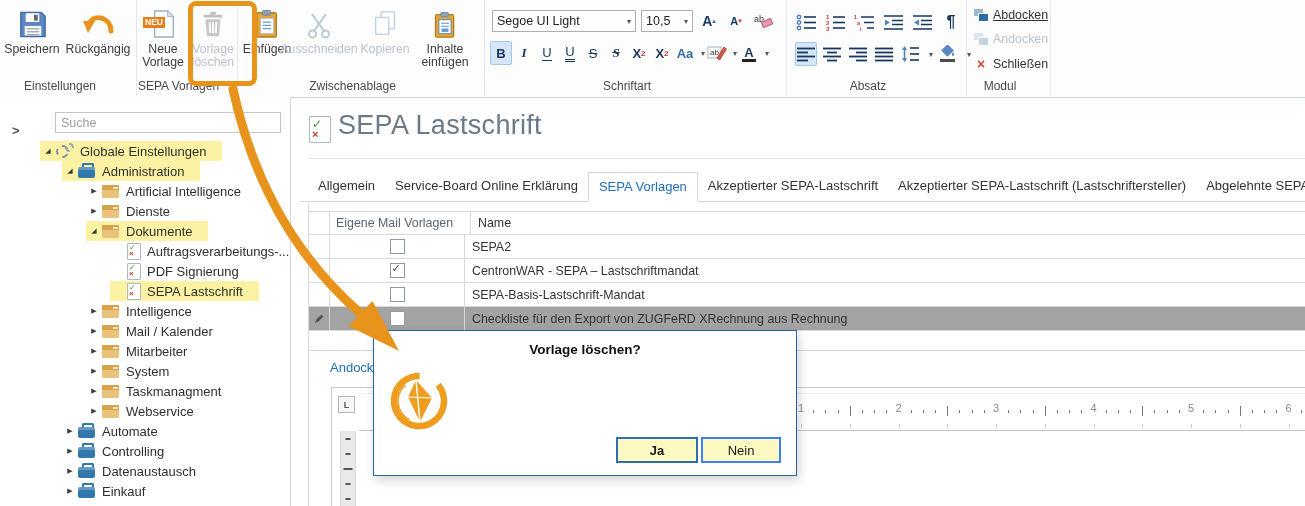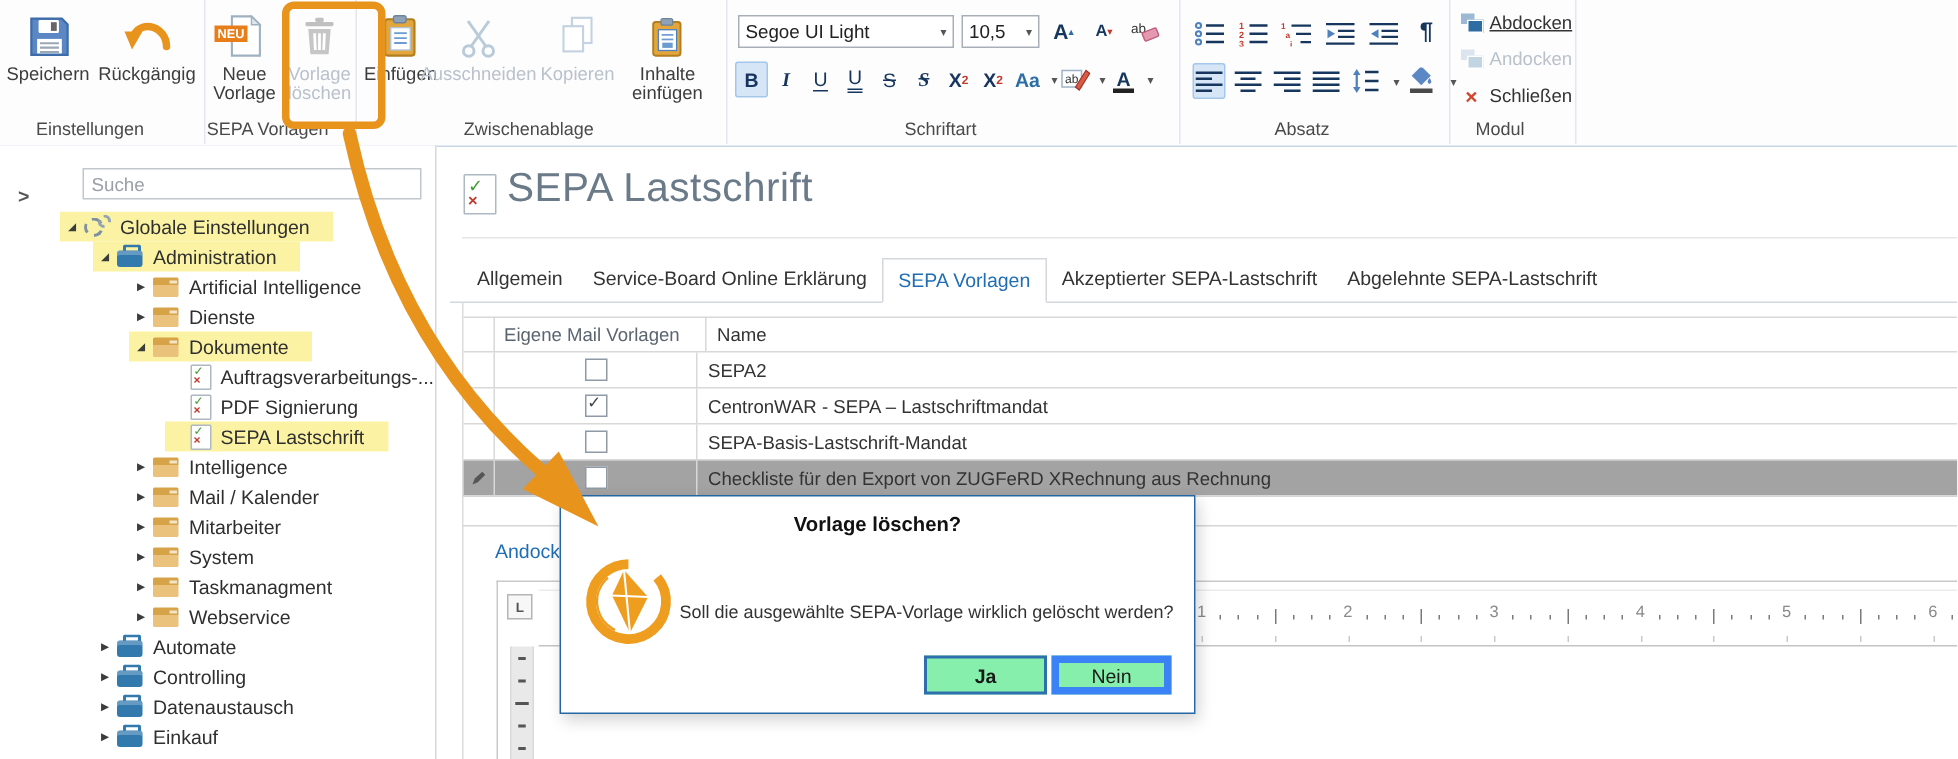--- a/index.html
+++ b/index.html
@@ -118,24 +118,24 @@
   .tick.b{bottom:2px;height:4px;background:#c9c9c9;}
   .vruler{position:absolute;left:8px;top:43px;width:14px;bottom:0;background:#e9e9e9;
           border-left:1px solid #dadada;border-right:1px solid #dadada;}
   .vtick{position:absolute;left:50%;transform:translateX(-50%);height:2px;background:#555;}
   
   .dialog{position:absolute;left:373px;top:330px;width:422px;height:144px;background:#fff;
           border:1px solid #2566A4;box-shadow:2px 4px 10px rgba(0,0,0,.18);z-index:50;}
   .dlg-title{position:absolute;left:0;right:0;top:11px;text-align:center;font-size:13.5px;font-weight:bold;color:#111;}
   .dlg-logo{position:absolute;left:13px;top:38px;width:64px;height:64px;}
   .dlg-msg{position:absolute;left:79px;top:70px;width:338px;font-size:12px;color:#333;white-space:nowrap;overflow:hidden;}
-  .dlg-btn{position:absolute;top:106px;height:26px;box-sizing:border-box;background:#86efac;font-size:13px;
+  .dlg-btn{position:absolute;top:106px;height:26px;box-sizing:border-box;background:#fef9c3;font-size:13px;
            display:flex;align-items:center;justify-content:center;color:#1a1a1a;}
   .dlg-yes{left:242px;width:82px;border:2px solid #2e6fad;font-weight:bold;}
-  .dlg-no{left:327px;width:80px;border:5px solid #3b82f6;}
+  .dlg-no{left:327px;width:80px;border:2px solid #3b82f6;}
   
   .arrow-overlay{position:absolute;left:0;top:0;z-index:60;pointer-events:none;}
   
   .irow{position:absolute;display:flex;align-items:center;}
 </style>
 </head>
 <body>
 
 <div id="app">
 
@@ -596,20 +596,21 @@
       <span class="dx">×</span>
     </div>
   <div class="main-title">SEPA Lastschrift</div>
   <div class="title-line"></div>
 
   <div class="tabstrip">
       <div class="tab">Allgemein</div>
       <div class="tab">Service-Board Online Erklärung</div>
       <div class="tab active">SEPA Vorlagen</div>
       <div class="tab">Akzeptierter SEPA-Lastschrift</div>
+      <div class="tab">Akzeptierter SEPA-Lastschrift (Lastschriftersteller)</div>
       <div class="tab">Abgelehnte SEPA-Lastschrift</div>
     </div>
   <div class="vline"></div>
 
   <div class="grid">
     <div class="grow ghead">
       <div class="c-ind"></div>
       <div class="c-chk head">Eigene Mail Vorlagen</div>
       <div class="c-name">Name</div>
     </div>
@@ -730,21 +731,20 @@
     <div class="dlg-title">Vorlage löschen?</div>
     <div class="dlg-logo">
       <svg width="64" height="64" viewBox="0 0 64 64">
         <circle cx="32" cy="32" r="25" fill="none" stroke="#EE9D1E" stroke-width="6.5" stroke-dasharray="135 30" transform="rotate(-40 32 32)"></circle>
         <circle cx="32" cy="32" r="21" fill="none" stroke="#EE9D1E" stroke-width="1.5" stroke-dasharray="40 90" transform="rotate(120 32 32)"></circle>
         <path d="M29 11 L45 29 L33 53 L21 28 Z" fill="#EE9D1E"></path>
         <path d="M29 11 L33 53" stroke="#fff" stroke-width="1.4" fill="none"></path>
         <path d="M21 28 L45 29" stroke="#fff" stroke-width="1.2" fill="none"></path>
       </svg>
     </div>
-    <div class="dlg-msg">Soll die ausgewählte SEPA-Vorlage wirklich gelöscht werden?</div>
     <div class="dlg-btn dlg-yes">Ja</div>
     <div class="dlg-btn dlg-no">Nein</div>
   </div>
 
   <svg class="arrow-overlay" width="1305" height="506" viewBox="0 0 1305 506">
     <path d="M233 89 Q263 228 360 313" stroke="#E8941C" stroke-width="9" fill="none" stroke-linecap="round"></path>
     <polygon points="348.5,326 372.5,301 399 351" fill="#E8941C"></polygon>
   </svg>
 
 </div>

